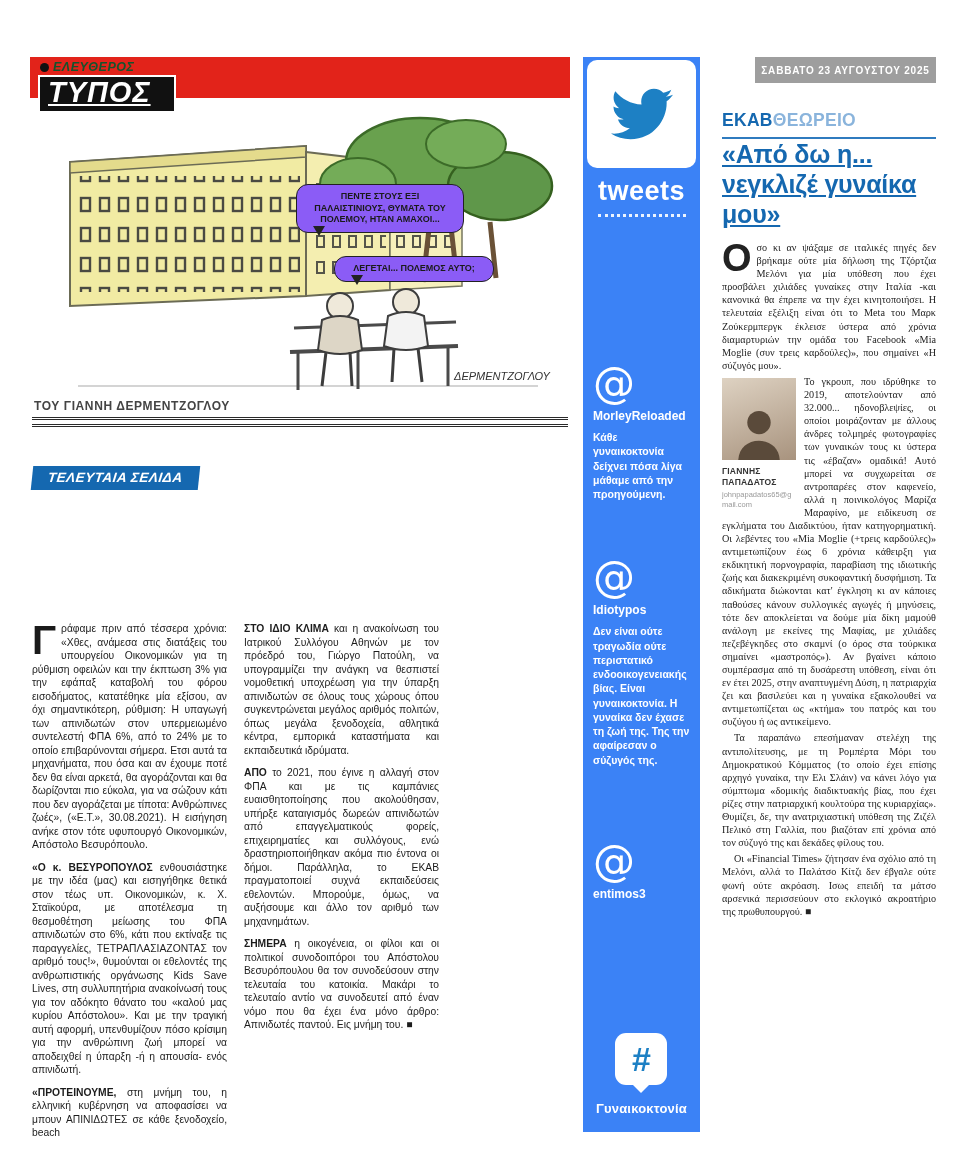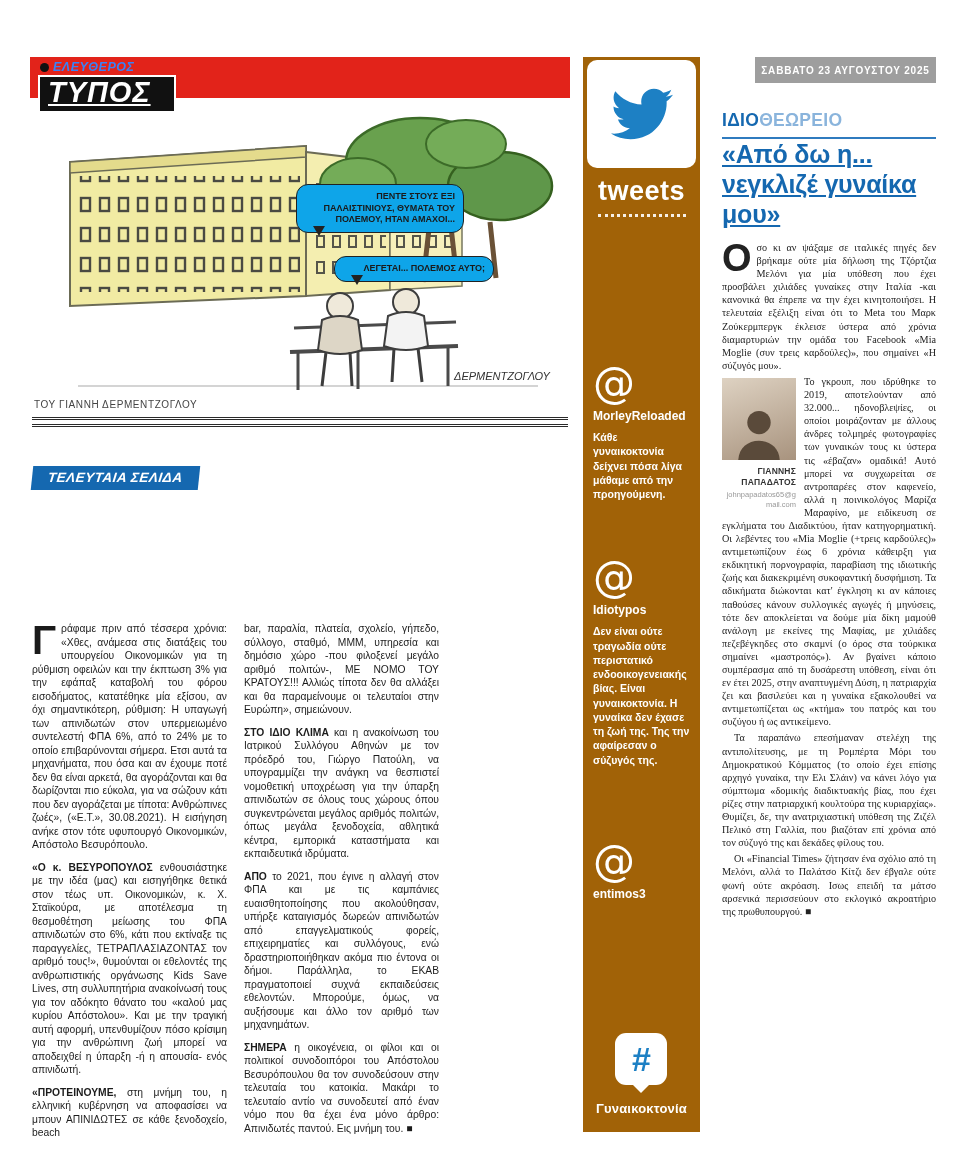--- a/index.html
+++ b/index.html
@@ -6,34 +6,34 @@
   html,body { margin:0; padding:0; background:#ddd; }
   .page {
     position:relative; width:960px; height:1174px; background:#fff;
     overflow:hidden; font-family:"Liberation Sans", sans-serif; color:#1c1c1c;
     margin:0 auto;
   }
 
   
   .red-band { position:absolute; left:30px; top:57px; width:540px; height:41px; background:#e2231a; }
   .brand-logo { position:absolute; left:38px; top:59px; z-index:3; width:138px; }
-  .brand-top { display:flex; align-items:center; gap:4px; color:#3b82f6; font-weight:bold; font-style:italic; font-size:12.5px; letter-spacing:.5px; padding:1px 2px; }
+  .brand-top { display:flex; align-items:center; gap:4px; color:#14532d; font-weight:bold; font-style:italic; font-size:12.5px; letter-spacing:.5px; padding:1px 2px; }
   .brand-dot { width:9px; height:9px; border-radius:50%; background:#111; display:inline-block; }
   .brand-bottom { background:#111; color:#fff; font-style:italic; font-weight:bold; font-size:29px; letter-spacing:1px; padding:1px 8px 4px; border:2px solid #fff; line-height:1; text-decoration:underline; }
 
   
   .cartoon { position:absolute; left:58px; top:100px; width:508px; height:298px; }
   .cartoon svg { display:block; }
-  .bubble { position:absolute; background:#0ea5e9; border:1.6px solid #222; border-radius:12px;
-    font-size:9px; font-weight:bold; line-height:1.3; padding:6px 8px; color:#1a1a1a; text-align:right; }
+  .bubble { position:absolute; background:#8b5cf6; border:1.6px solid #222; border-radius:12px;
+    font-size:9px; font-weight:bold; line-height:1.3; padding:6px 8px; color:#1a1a1a; text-align:center; }
   .bubble::after { content:""; position:absolute; bottom:-10px; left:16px; width:0; height:0;
     border:6px solid transparent; border-top:10px solid #222; }
   .bubble1 { left:238px; top:84px; width:168px; }
   .bubble2 { left:276px; top:156px; width:160px; }
-  .cartoon-credit { position:absolute; left:34px; top:399px; font-size:10px; font-weight:normal; color:#444; letter-spacing:.6px; }
+  .cartoon-credit { position:absolute; left:34px; top:399px; font-size:12px; font-weight:bold; color:#444; letter-spacing:.6px; }
 
   .rules { position:absolute; left:32px; top:417px; width:536px; }
   .rule { height:3px; border-top:1.4px solid #2a2a2a; border-bottom:1.4px solid #2a2a2a; margin-bottom:4px; }
 
   
   .section-tag { position:absolute; left:32px; top:466px; background:#1568b0; color:#fff;
     font-weight:bold; font-style:italic; font-size:13.5px; padding:4px 16px 5px; letter-spacing:.5px; transform:skewX(-6deg); }
   .main-headline { position:absolute; left:32px; top:503px; width:530px;
     color:#1568b0; font-size:34px; line-height:1.13; font-weight:bold; letter-spacing:-.3px; }
 
@@ -46,21 +46,21 @@
   .author-name { font-weight:bold; color:#333; margin-top:6px; line-height:1.25; letter-spacing:.2px; }
   .author-email { color:#999; font-size:8.5px; margin-top:3px; word-break:break-all; line-height:1.3; }
 
   .col { width:195px; flex:none; font-size:10.3px; line-height:13.5px; text-align:justify; }
   .col p { margin:0 0 9px; }
   .lead { font-weight:bold; }
   .dropcap { float:left; font-size:40px; line-height:32px; font-weight:bold; padding:2px 5px 0 0; color:#1a1a1a; }
 
   
   .tweets-strip { position:absolute; left:583px; top:57px; width:117px; height:1075px;
-    background:#a16207; display:flex; flex-direction:column; align-items:center; overflow:hidden; }
+    background:#3b82f6; display:flex; flex-direction:column; align-items:center; overflow:hidden; }
   .bird-card { margin-top:3px; width:109px; height:108px; background:#fff; border-radius:10px;
     display:flex; align-items:center; justify-content:center; flex:none; }
   .tw-title { margin-top:10px; color:#fff; font-size:27px; font-weight:bold; letter-spacing:.5px; line-height:1; }
   .tw-dots { margin-top:9px; width:88px; border-bottom:3px dotted rgba(255,255,255,.9); }
   .tw-item { width:100%; padding:0 10px; color:#fff; }
   .tw-item1 { margin-top:146px; }
   .tw-item2 { margin-top:56px; }
   .tw-item3 { margin-top:74px; }
   .tw-at { font-size:42px; font-weight:400; line-height:1; font-family:"DejaVu Sans", sans-serif; }
   .tw-handle { font-size:12px; font-weight:bold; margin-top:4px; }
@@ -78,21 +78,21 @@
     align-items:center; justify-content:center; font-size:10px; font-weight:bold; letter-spacing:.8px; }
   .kosmo-title { margin-top:27px; font-size:17.5px; font-weight:800; letter-spacing:.3px;
     border-bottom:2px solid #2f7bbf; padding-bottom:6px; }
   .kosmo-bold { color:#1568b0; }
   .kosmo-light { color:#8ab4dc; }
   .kosmo-headline { margin-top:13px; color:#1568b0; font-size:25px; font-weight:800; line-height:1.2; letter-spacing:-.2px;text-decoration:underline; }
   .rc-body { margin-top:12px; font-family:"Liberation Serif", serif; font-size:10.2px; line-height:13.1px; text-align:justify; color:#222; }
   .rc-body p { margin:0 0 3px; }
   .rc-dropcap { float:left; font-size:38px; line-height:31px; font-weight:bold; padding:2px 5px 0 0; font-family:"Liberation Sans", sans-serif; }
   .rc-indent { text-indent:12px; }
-  .rc-float { float:left; width:74px; margin:3px 8px 2px 0; text-align:right; font-family:"Liberation Sans", sans-serif; }
+  .rc-float { float:left; width:74px; margin:3px 8px 2px 0; text-align:left; font-family:"Liberation Sans", sans-serif; }
   .rc-float .photo { width:74px; height:82px; }
   .rc-float .author-name { font-size:8.5px; }
   .rc-float .author-email { font-size:7.5px; }
 </style>
 </head>
 <body>
 
 <div class="page">
 
   <div class="red-band"></div>
@@ -158,21 +158,20 @@
 
   <div class="article">
 
     <div class="col">
       <p><span class="dropcap">Γ</span><span>ράφαμε πριν από τέσσερα χρόνια: «Χθες, ανάμεσα στις διατάξεις του υπουργείου Οικονομικών για τη ρύθμιση οφειλών και την έκπτωση 3% για την εφάπαξ καταβολή του φόρου εισοδήματος, κατατέθηκε μία εξίσου, αν όχι σημαντικότερη, ρύθμιση: Η υπαγωγή των απινιδωτών στον υπερμειωμένο συντελεστή ΦΠΑ 6%, από το 24% με το οποίο επιβαρύνονται σήμερα. Ετσι αυτά τα μηχανήματα, που όσα και αν έχουμε ποτέ δεν θα είναι αρκετά, θα αγοράζονται και θα δωρίζονται πιο εύκολα, για να σώζουν κάτι που δεν αγοράζεται με τίποτα: Ανθρώπινες ζωές», («Ε.Τ.», 30.08.2021). Η εισήγηση ανήκε στον τότε υφυπουργό Οικονομικών, Απόστολο Βεσυρόπουλο.</span></p>
       <p><b class="lead">«Ο κ. ΒΕΣΥΡΟΠΟΥΛΟΣ</b><span> ενθουσιάστηκε με την ιδέα (μας) και εισηγήθηκε θετικά στον τέως υπ. Οικονομικών, κ. Χ. Σταϊκούρα, με αποτέλεσμα τη θεσμοθέτηση μείωσης του ΦΠΑ απινιδωτών στο 6%, κάτι που εκτίναξε τις παραγγελίες, ΤΕΤΡΑΠΛΑΣΙΑΖΟΝΤΑΣ τον αριθμό τους!», θυμούνται οι εθελοντές της ανθρωπιστικής οργάνωσης Kids Save Lives, στη συλλυπητήρια ανακοίνωσή τους για τον αδόκητο θάνατο του «καλού μας κυρίου Απόστολου». Και με την τραγική αυτή αφορμή, υπενθυμίζουν πόσο κρίσιμη για την ανθρώπινη ζωή μπορεί να αποδειχθεί η ύπαρξη -ή η απουσία- ενός απινιδωτή.</span></p>
       <p><b class="lead">«ΠΡΟΤΕΙΝΟΥΜΕ,</b><span> στη μνήμη του, η ελληνική κυβέρνηση να αποφασίσει να μπουν ΑΠΙΝΙΔΩΤΕΣ σε κάθε ξενοδοχείο, beach</span></p>
     </div>
 
     <div class="col">
-      <p><span>bar, παραλία, πλατεία, σχολείο, γήπεδο, σύλλογο, σταθμό, ΜΜΜ, υπηρεσία και δημόσιο χώρο -που φιλοξενεί μεγάλο αριθμό πολιτών-, ΜΕ ΝΟΜΟ ΤΟΥ ΚΡΑΤΟΥΣ!!! Αλλιώς τίποτα δεν θα αλλάξει και θα παραμείνουμε οι τελευταίοι στην Ευρώπη», σημειώνουν.</span></p>
       <p><b class="lead">ΣΤΟ ΙΔΙΟ ΚΛΙΜΑ</b><span> και η ανακοίνωση του Ιατρικού Συλλόγου Αθηνών με τον πρόεδρό του, Γιώργο Πατούλη, να υπογραμμίζει την ανάγκη να θεσπιστεί νομοθετική υποχρέωση για την ύπαρξη απινιδωτών σε όλους τους χώρους όπου συγκεντρώνεται μεγάλος αριθμός πολιτών, όπως μεγάλα ξενοδοχεία, αθλητικά κέντρα, εμπορικά καταστήματα και εκπαιδευτικά ιδρύματα.</span></p>
       <p><b class="lead">ΑΠΟ</b><span> το 2021, που έγινε η αλλαγή στον ΦΠΑ και με τις καμπάνιες ευαισθητοποίησης που ακολούθησαν, υπήρξε καταιγισμός δωρεών απινιδωτών από επαγγελματικούς φορείς, επιχειρηματίες και συλλόγους, ενώ δραστηριοποιήθηκαν ακόμα πιο έντονα οι δήμοι. Παράλληλα, το ΕΚΑΒ πραγματοποιεί συχνά εκπαιδεύσεις εθελοντών. Μπορούμε, όμως, να αυξήσουμε και άλλο τον αριθμό των μηχανημάτων.</span></p>
       <p><b class="lead">ΣΗΜΕΡΑ</b><span> η οικογένεια, οι φίλοι και οι πολιτικοί συνοδοιπόροι του Απόστολου Βεσυρόπουλου θα τον συνοδεύσουν στην τελευταία του κατοικία. Μακάρι το τελευταίο αντίο να συνοδευτεί από έναν νόμο που θα έχει ένα μόνο άρθρο: Απινιδωτές παντού. Εις μνήμη του. ■</span></p>
     </div>
   </div>
 
   <div class="tweets-strip">
     <div class="bird-card">
       <svg width="72" height="62" viewBox="0 0 512 512">
         <path fill="#1d80c4" d="M459.37 151.716c.325 4.548.325 9.097.325 13.645 0 138.72-105.583 298.558-298.558 298.558-59.452 0-114.68-17.219-161.137-47.106 8.447.974 16.568 1.299 25.34 1.299 49.055 0 94.213-16.568 130.274-44.832-46.132-.975-84.792-31.188-98.112-72.772 6.498.974 12.995 1.624 19.818 1.624 9.421 0 18.843-1.3 27.614-3.573-48.081-9.747-84.143-51.98-84.143-102.985v-1.299c13.969 7.797 30.214 12.67 47.431 13.319-28.264-18.843-46.781-51.005-46.781-87.391 0-19.492 5.197-37.36 14.294-52.954 51.655 63.675 129.3 105.258 216.365 109.807-1.624-7.797-2.599-15.918-2.599-24.04 0-57.828 46.782-104.934 104.934-104.934 30.213 0 57.502 12.67 76.67 33.137 23.715-4.548 46.456-13.32 66.599-25.34-7.798 24.366-24.366 44.833-46.132 57.827 21.117-2.273 41.584-8.122 60.426-16.243-14.292 20.791-32.161 39.308-52.628 54.253z"></path>
@@ -198,21 +197,21 @@
 
     <div class="hash-wrap">
       <div class="hash-pin">#</div>
       <div class="hash-label">Γυναικοκτονία</div>
     </div>
   </div>
 
   <div class="right-col">
     <div class="date-bar">ΣΑΒΒΑΤΟ 23 ΑΥΓΟΥΣΤΟΥ 2025</div>
     <div class="kosmo-title">
-      <span class="kosmo-bold">ΙΔΙΟ</span><span class="kosmo-light">ΘΕΩΡΕΙΟ</span>
+      <span class="kosmo-bold">ΕΚΑΒ</span><span class="kosmo-light">ΘΕΩΡΕΙΟ</span>
     </div>
     <h2 class="kosmo-headline" style="margin:0;">«Από δω η... νεγκλιζέ γυναίκα μου»</h2>
 
     <div class="rc-body">
       <p><span class="rc-dropcap">Ο</span><span>σο κι αν ψάξαμε σε ιταλικές πηγές δεν βρήκαμε ούτε μία δήλωση της Τζόρτζια Μελόνι για μία υπόθεση που έχει προσβάλει χιλιάδες γυναίκες στην Ιταλία -και κανονικά θα έπρεπε να την έχει κινητοποιήσει. Η τελευταία εξέλιξη είναι ότι το Meta του Μαρκ Ζούκερμπεργκ έκλεισε ύστερα από χρόνια διαμαρτυριών την ομάδα του Facebook «Mia Moglie (συν τρεις καρδούλες)», που σημαίνει «Η σύζυγός μου».</span></p>
       <p>
         <span class="rc-float">
           <span class="photo photo-m" style="display:block;">
             <svg width="52" height="58" viewBox="0 0 40 44">
               <circle cx="20" cy="14" r="9" fill="#5a4a3a"></circle>

